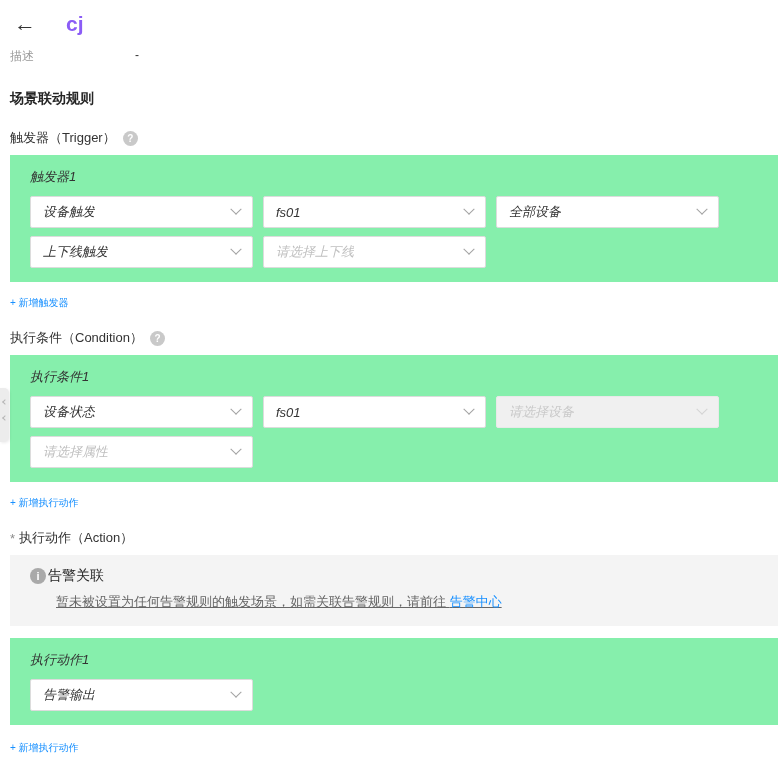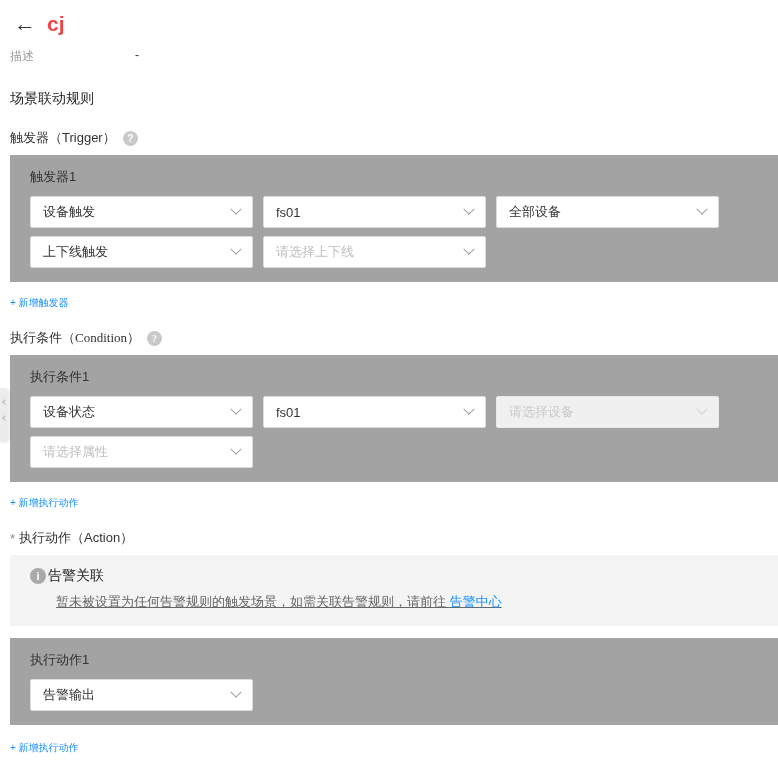--- a/index.html
+++ b/index.html
@@ -7,43 +7,44 @@
   body {
     width:778px; height:761px;
     font-family:"Liberation Sans","DejaVu Sans",sans-serif;
     color:#333; overflow:hidden; position:relative;
   }
   .page { position:relative; width:778px; height:761px; }
 
   
   .header { display:flex; align-items:center; padding:12px 0 0 14px; }
   .back-arrow { font-size:22px; color:#333; line-height:1; cursor:pointer; }
-  .page-title { font-size:21px; font-weight:bold; color:#ef4444; margin-left:11px; line-height:1.1; }
+  .page-title { font-size:21px; font-weight:bold; color:#8b5cf6; margin-left:30px; line-height:1.1; }
 
   
   .desc-row { display:flex; margin:13px 0 0 10px; font-size:12px; }
   .desc-label { color:#999; }
   .desc-value { color:#333; margin-left:101px; }
 
   
-  .section-title { margin:25px 0 0 10px; font-size:14px; font-weight:normal; color:#262626; }
+  .section-title { margin:25px 0 0 10px; font-size:14px; font-weight:bold; color:#262626; }
 
   
   .field-label { margin:21px 0 0 10px; font-size:13px; color:#333; display:flex; align-items:center; }
   .help-icon {
     width:15px; height:15px; border-radius:50%; background:#c9c9c9; color:#fff;
     font-size:10px; line-height:15px; text-align:center; margin-left:7px; cursor:pointer;
     font-weight:bold;
   }
   .req-mark { color:#8c8c8c; margin-right:4px; font-size:13px; }
 
   
   .panel {
-    margin:8px 0 0 10px; width:768px; background:#a3a3a3;
+    margin:8px 0 0 10px; width:768px; background:#86efac;
     padding:13px 20px 14px 20px;
+    font-style:italic;
   }
   .group-title { font-size:13px; color:#333; }
   .select-row { display:flex; gap:10px; margin-top:10px; }
   .select-row + .select-row { margin-top:8px; }
 
   .select {
     width:223px; height:32px; background:#fff; border:1px solid #dcdcdc;
     border-radius:2px; display:flex; align-items:center; justify-content:space-between;
     padding:0 12px; font-size:13px; color:#333; cursor:pointer;
   }
@@ -130,21 +131,21 @@
       </div>
       <div class="select placeholder">
         <span class="select-value">请选择上下线</span>
         <span class="chevron"></span>
       </div>
     </div>
   </div>
 
   <div><a class="add-link">+ 新增触发器</a></div>
 
-  <div class="field-label" style="margin-top:19px;font-family:Liberation Serif, serif;">
+  <div class="field-label" style="margin-top:19px;">
     <span>执行条件（Condition）</span>
     <span class="help-icon">?</span>
   </div>
 
   <div class="panel">
     <div class="group-title">执行条件1</div>
     <div class="select-row">
       <div class="select">
         <span class="select-value">设备状态</span>
         <span class="chevron"></span>

